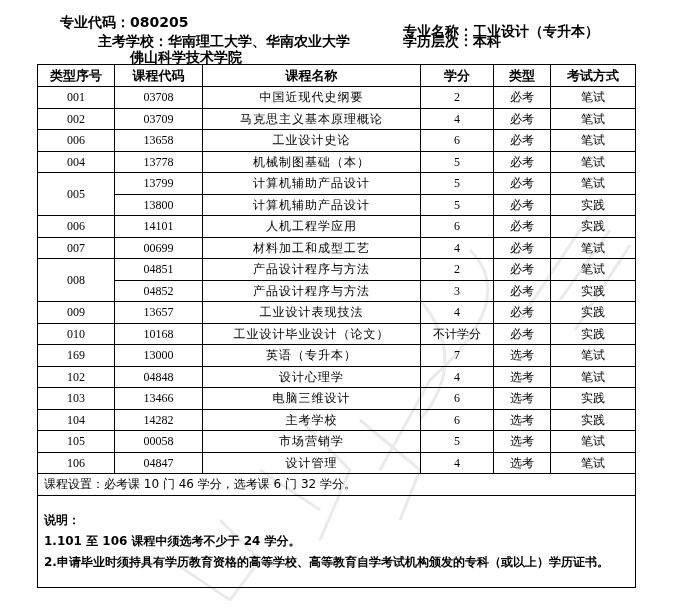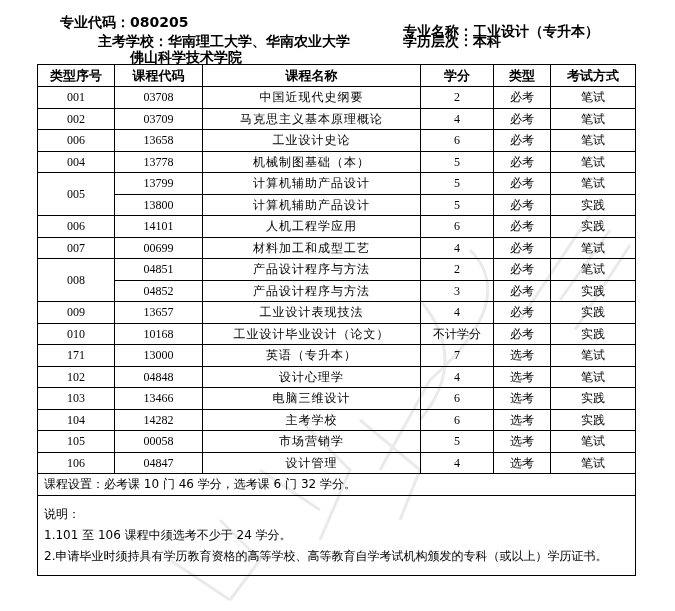--- a/index.html
+++ b/index.html
@@ -8,22 +8,22 @@
   .hdr { position:absolute; font-size:14px; font-weight:bold; line-height:18px; white-space:nowrap; }
   .hdr .val { font-weight:bold; }
   table.plan { position:absolute; left:37px; top:64px; width:598px; border-collapse:collapse;
                table-layout:fixed; }
   table.plan td, table.plan th { border:1px solid #000; padding:0; text-align:center;
                font-size:12px; height:20.5px; line-height:20px; overflow:hidden; white-space:nowrap; }
   table.plan th { font-weight:bold; font-size:13px; height:21px; }
   table.plan td.num { font-family:"Liberation Serif", "DejaVu Serif", serif; font-size:12px; }
   table.plan td.name { letter-spacing:1px; }
   table.plan td.note { text-align:left; padding-left:6px; font-size:12px; }
-  .notes-cell { text-align:left !important; padding:8px 6px !important; height:auto !important;
-                line-height:21px !important; white-space:normal !important; vertical-align:top; }
+  .notes-cell { text-align:left !important; padding:14px 6px !important; height:auto !important;
+                line-height:21px !important; white-space:normal !important; vertical-align:top;font-weight:bold; }
   .notes-cell div { font-size:12px; }
   .watermark { position:absolute; left:0; top:0; width:675px; height:611px; pointer-events:none; }
 </style>
 </head>
 <body>
 
 <svg class="watermark" viewBox="0 0 675 611">
   <g stroke="#d9d9d9" stroke-width="3" fill="none" opacity="0.55">
     <path d="M590 215 L520 320 M610 230 L560 300 M630 245 L575 330"></path>
     <path d="M470 250 Q520 300 430 380 L380 470"></path>
@@ -156,21 +156,21 @@
     </tr>
     <tr>
       <td class="num">010</td>
       <td class="num">10168</td>
       <td class="name">工业设计毕业设计（论文）</td>
       <td>不计学分</td>
       <td>必考</td>
       <td>实践</td>
     </tr>
     <tr>
-      <td class="num">171</td>
+      <td class="num">169</td>
       <td class="num">13000</td>
       <td class="name">英语（专升本）</td>
       <td class="num">7</td>
       <td>选考</td>
       <td>笔试</td>
     </tr>
     <tr>
       <td class="num">102</td>
       <td class="num">04848</td>
       <td class="name">设计心理学</td>

